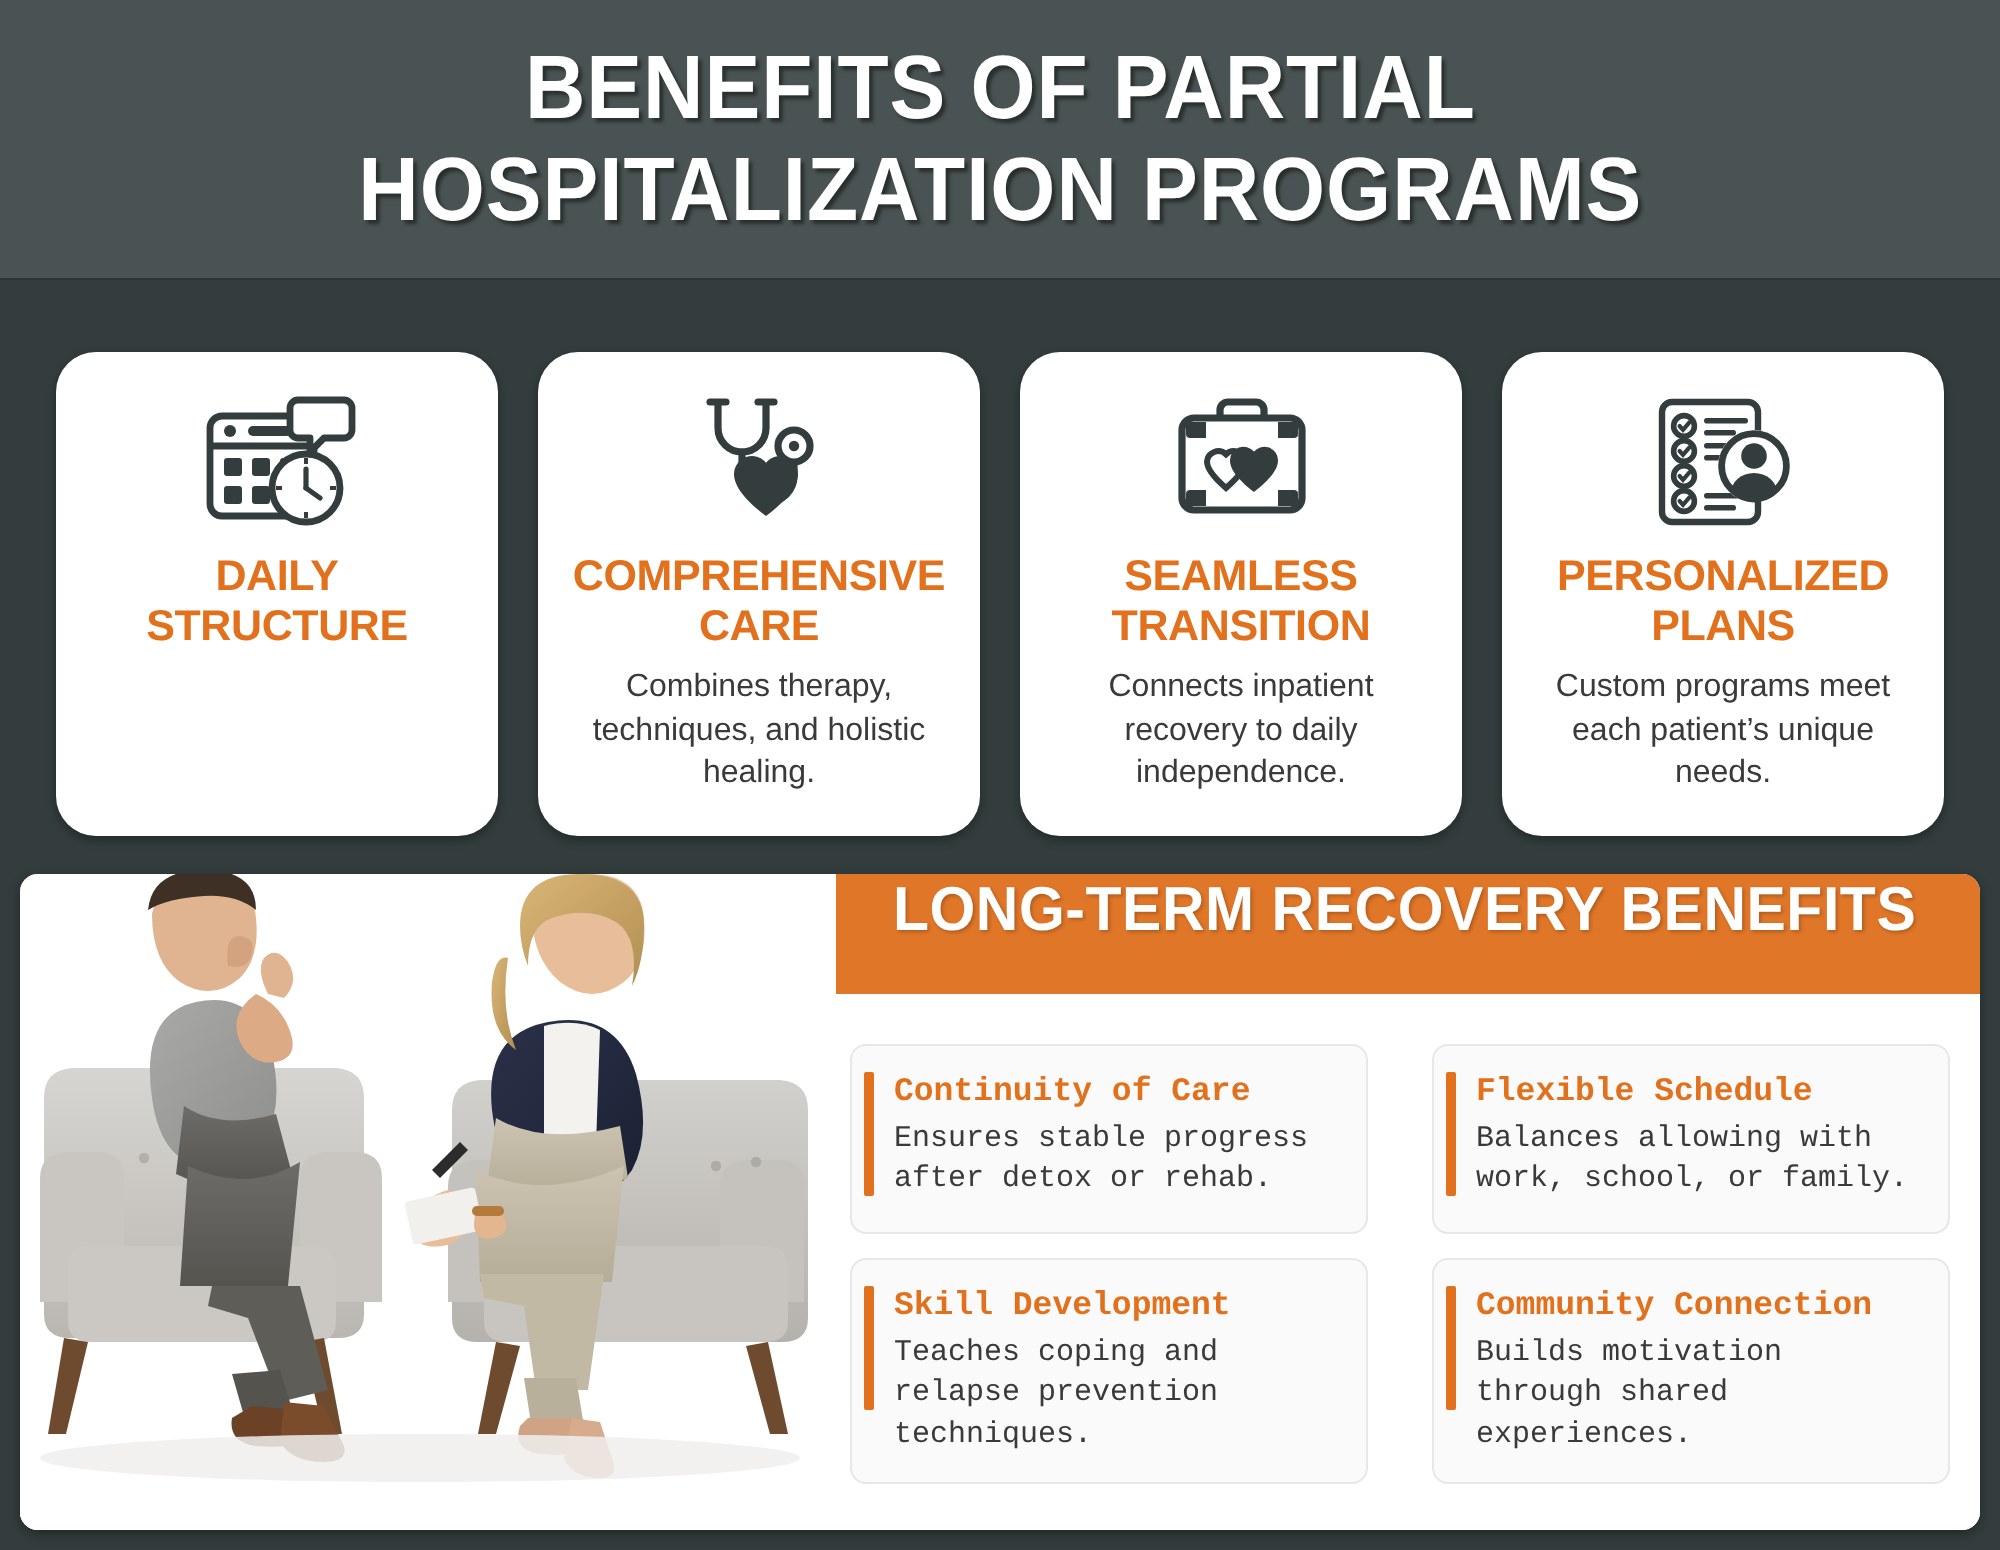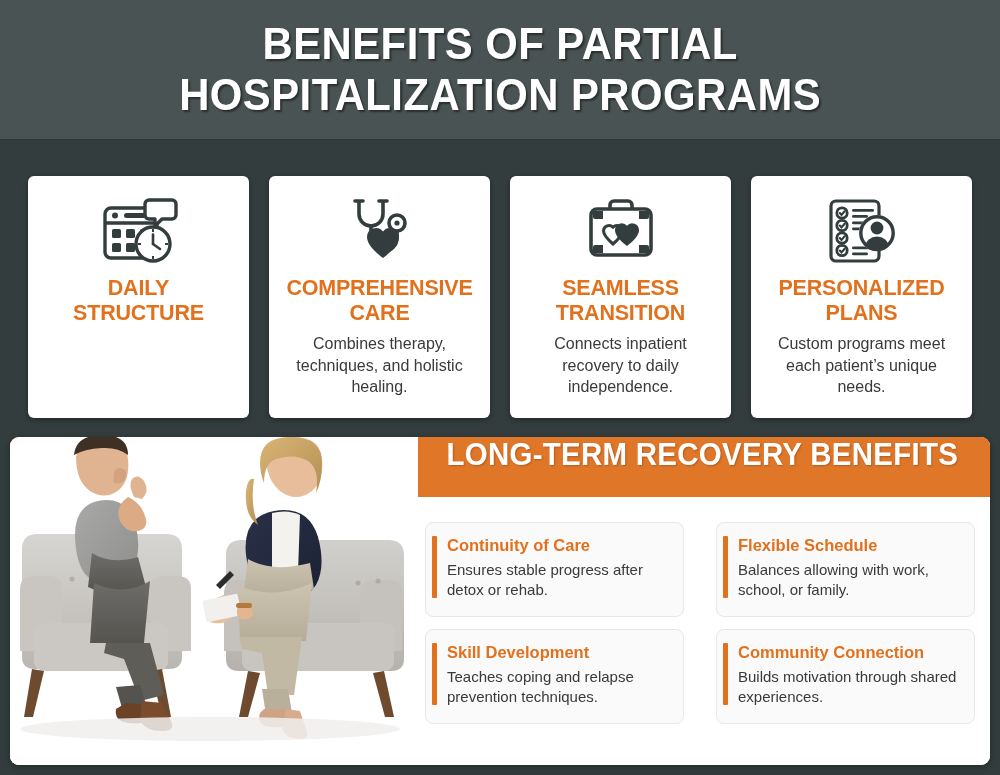--- a/index.html
+++ b/index.html
@@ -48,21 +48,21 @@
     position: absolute;
     left: 28px; top: 176px;
     width: 944px;
     height: 242px;
     display: flex;
     gap: 20px;
   }
   .card {
     flex: 1 1 0;
     background: #ffffff;
-    border-radius: 6px;
+    border-radius: 20px;
     padding: 16px 12px 10px;
     display: flex;
     flex-direction: column;
     align-items: center;
     box-shadow: 0 2px 5px rgba(0,0,0,0.35);
   }
   .card-icon {
     height: 78px;
     display: flex;
     align-items: center;
@@ -137,20 +137,21 @@
   .photo svg { display: block; }
 
   
   .benefit-grid {
     position: absolute;
     left: 415px; top: 25px;
     width: 550px;
     display: grid;
     grid-template-columns: 1fr 1fr;
     gap: 12px 32px;
+    font-family: Liberation Mono, monospace;
   }
   .benefit {
     position: relative;
     background: #fafafa;
     border: 1px solid #e7e7e7;
     border-radius: 8px;
     padding: 13px 14px 13px 21px;
     min-height: 95px;
   }
   .benefit::before {

